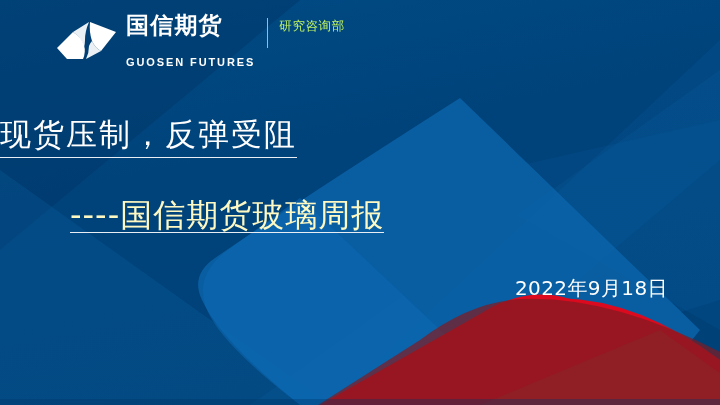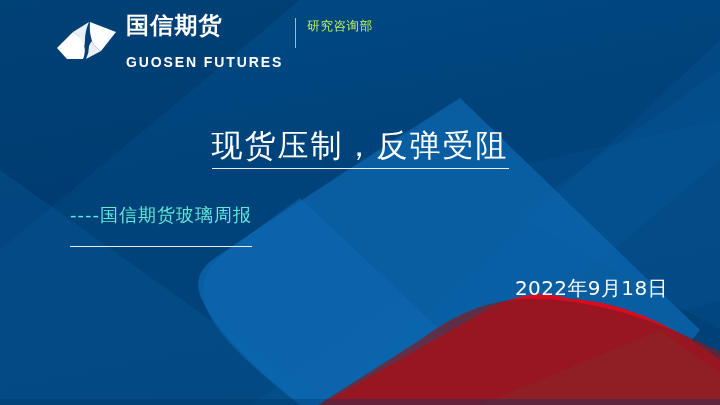--- a/index.html
+++ b/index.html
@@ -49,21 +49,21 @@
     color: #ffffff;
     font-size: 23px;
     line-height: 25px;
     font-weight: 700;
     letter-spacing: 1.2px;
     white-space: nowrap;
     font-family: "DejaVu Sans", "Liberation Sans", sans-serif;
   }
   .logo-en {
     color: #ffffff;
-    font-size: 14px;
+    font-size: 11px;
     line-height: 13px;
     font-weight: 700;
     letter-spacing: 1.9px;
     white-space: nowrap;
     margin-top: 18px;
     font-family: "Liberation Sans", sans-serif;
   }
   .logo-divider {
     width: 1px;
     height: 30px;
@@ -76,49 +76,49 @@
     font-size: 12.5px;
     letter-spacing: 0.6px;
     white-space: nowrap;
     font-family: "DejaVu Sans", "Liberation Sans", sans-serif;
   }
 
   
   .headline {
     position: absolute;
     left: 0;
-    top: 125px;
+    top: 114px;
     width: 720px;
-    text-align: center;
+    text-align: left;
   }
   .headline-text {
     display: inline-block;
     color: #ffffff;
     font-size: 31px;
     line-height: 40px;
     letter-spacing: 2px;
     border-bottom: 1.5px solid #e8eef4;
     padding-bottom: 3px;
     white-space: nowrap;
     font-family: "DejaVu Sans", "Liberation Sans", sans-serif;
   }
 
   .subhead {
     position: absolute;
     left: 70px;
     top: 198px;
   }
   .subhead-text {
     display: inline-block;
-    color: #5eead4;
-    font-size: 18px;
+    color: #fef9c3;
+    font-size: 32px;
     line-height: 34px;
     letter-spacing: 1px;
     border-bottom: 1.5px solid #e8eef4;
-    padding-bottom: 14px;
+    padding-bottom: 0;
     white-space: nowrap;
     font-family: "DejaVu Sans", "Liberation Sans", sans-serif;
   }
 
   .slide-date {
     position: absolute;
     right: 52px;
     top: 278px;
     color: #ffffff;
     font-size: 20px;

